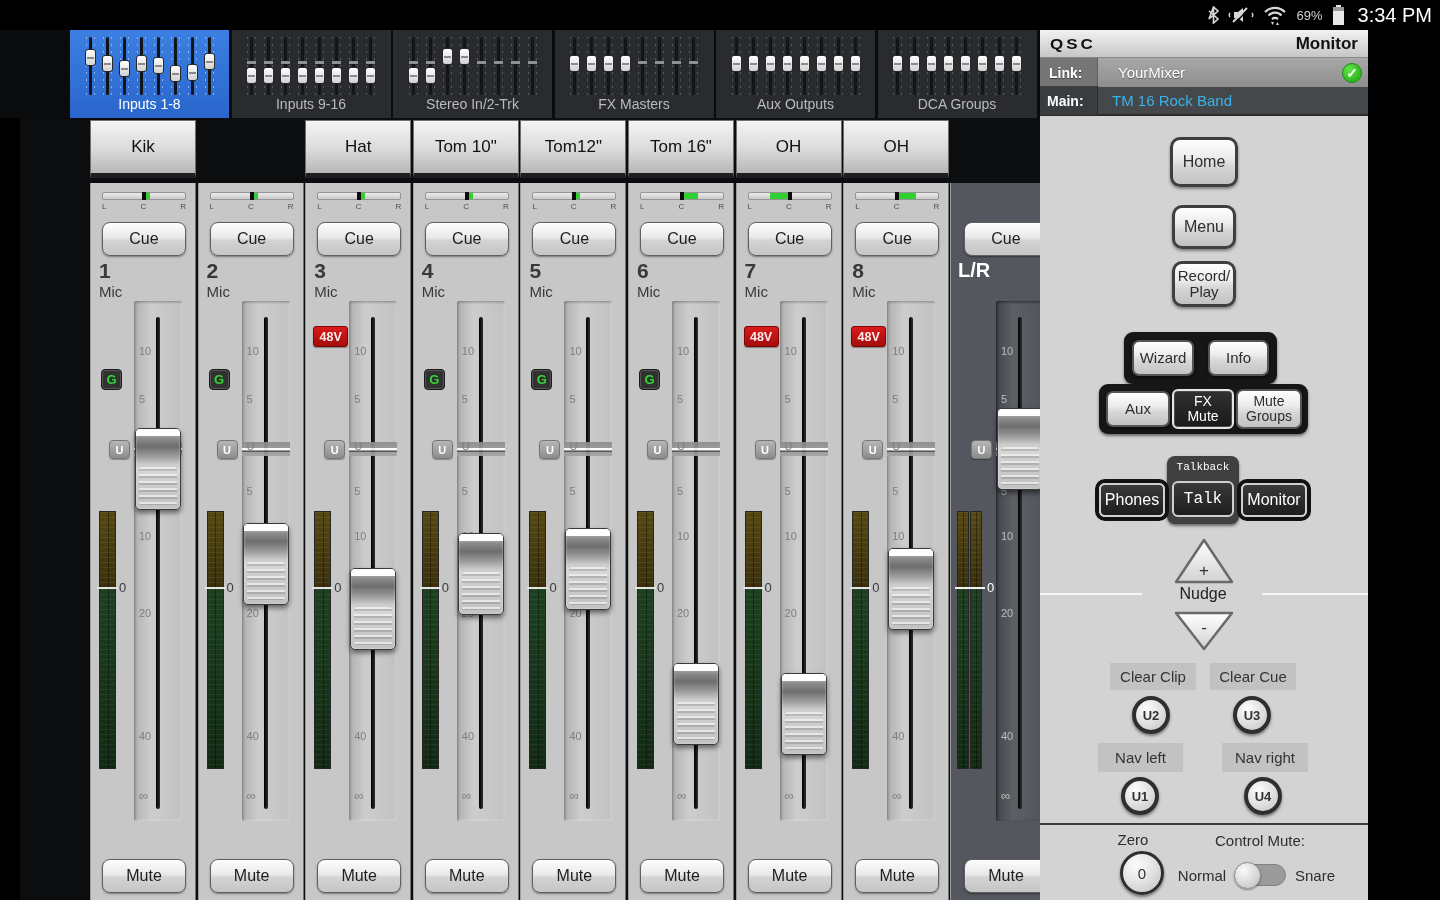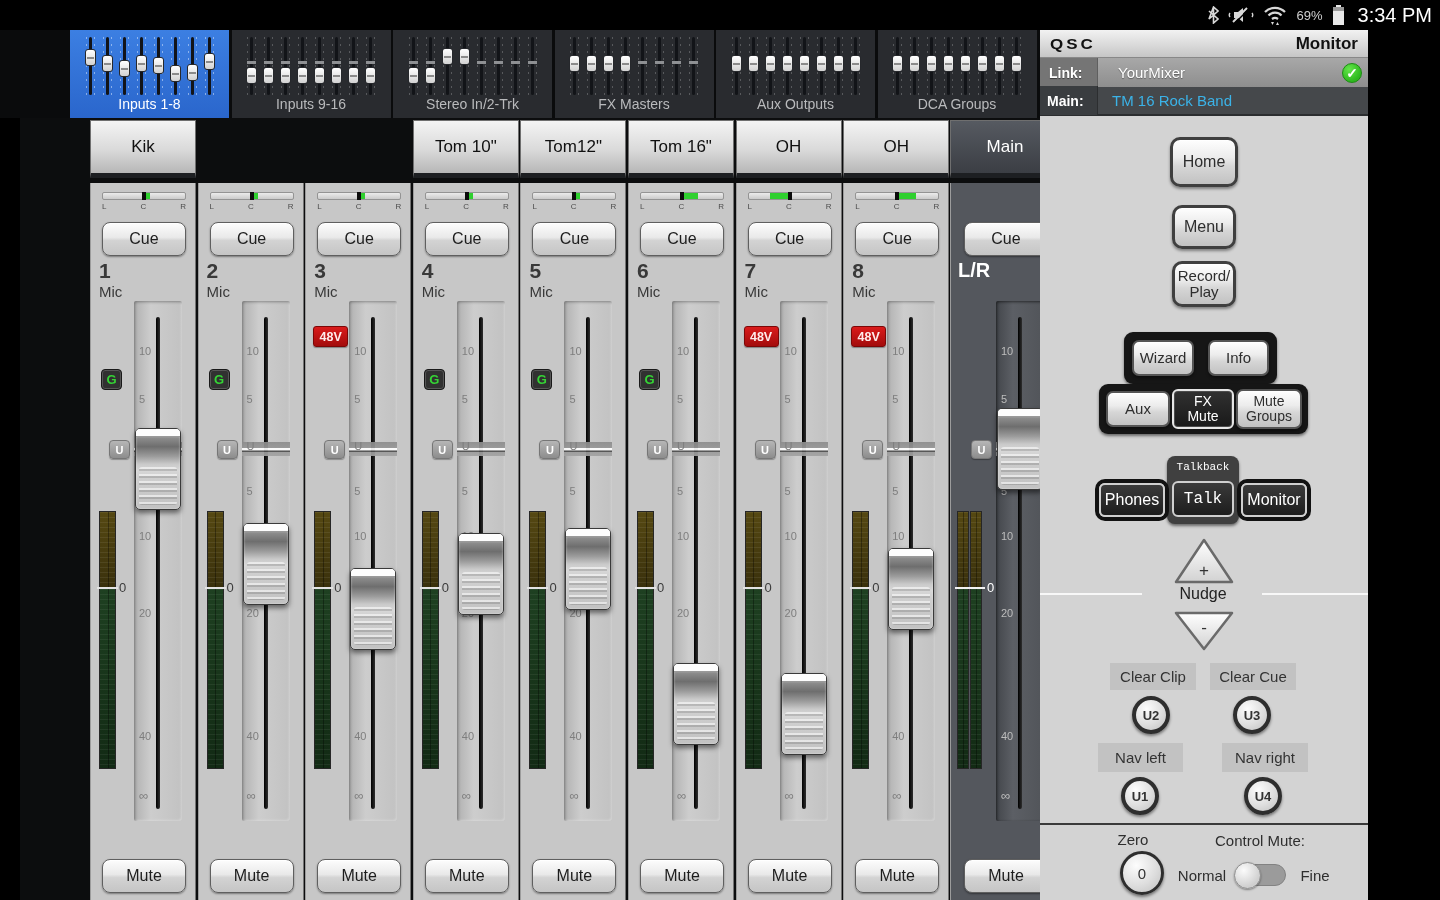--- a/index.html
+++ b/index.html
@@ -542,20 +542,21 @@
             <div class="scale-label" style="top: 229px;">10</div>
             <div class="scale-label" style="top: 306px;">20</div>
             <div class="scale-label" style="top: 429px;">40</div>
             <div class="scale-label inf" style="top: 487px;">∞</div>
             <div class="fader-handle" style="top: 222px;"></div>
       </div>
       <div class="btn mute-btn">Mute</div>
     </div>
   </div>
       <div class="strip" style="left: 285.2px;">
+    <div class="strip-header">Hat</div>
     <div class="strip-body">
       <div class="pan-groove">
         <div class="pan-fill" style="left: 42px; width: 5px;"></div>
         <div class="pan-center"></div>
       </div>
       <div class="pan-labels">
             <span>L</span>
             <span>C</span>
             <span>R</span>
           </div>
@@ -781,21 +782,20 @@
             <div class="scale-label" style="top: 229px;">10</div>
             <div class="scale-label" style="top: 306px;">20</div>
             <div class="scale-label" style="top: 429px;">40</div>
             <div class="scale-label inf" style="top: 487px;">∞</div>
             <div class="fader-handle" style="top: 247px;"></div>
       </div>
       <div class="btn mute-btn">Mute</div>
     </div>
   </div>
       <div class="strip dark" style="left: 930px; width: 110px;">
-    <div class="strip-header">Main</div>
     <div class="strip-body">
 
       <div class="btn cue-btn">Cue</div>
 
       <div class="meter meter-l">
         <div class="m-amber"></div>
         <div class="m-green"></div>
       </div>
           <div class="meter meter-r">
         <div class="m-amber"></div>
@@ -896,17 +896,17 @@
 
     <div id="panel-divider" style="top:793px;"></div>
 
     <div class="panel-text" style="left:63px; top:801px; width:60px;">Zero</div>
     <div class="ucirc" id="zero-btn" style="left:80px; top:821px;">0</div>
     <div class="panel-text" style="left:140px; top:802px; width:160px;">Control Mute:</div>
     <div class="panel-text" style="left:132px; top:837px; width:60px;">Normal</div>
     <div id="toggle" style="left:196px; top:834px;">
       <div class="knob"></div>
     </div>
-    <div class="panel-text" style="left:250px; top:837px; width:50px;">Fine</div>
+    <div class="panel-text" style="left:250px; top:837px; width:50px;">Snare</div>
   </div>
 
   <div id="right-black"></div>
 </div>
 
 </body></html>

